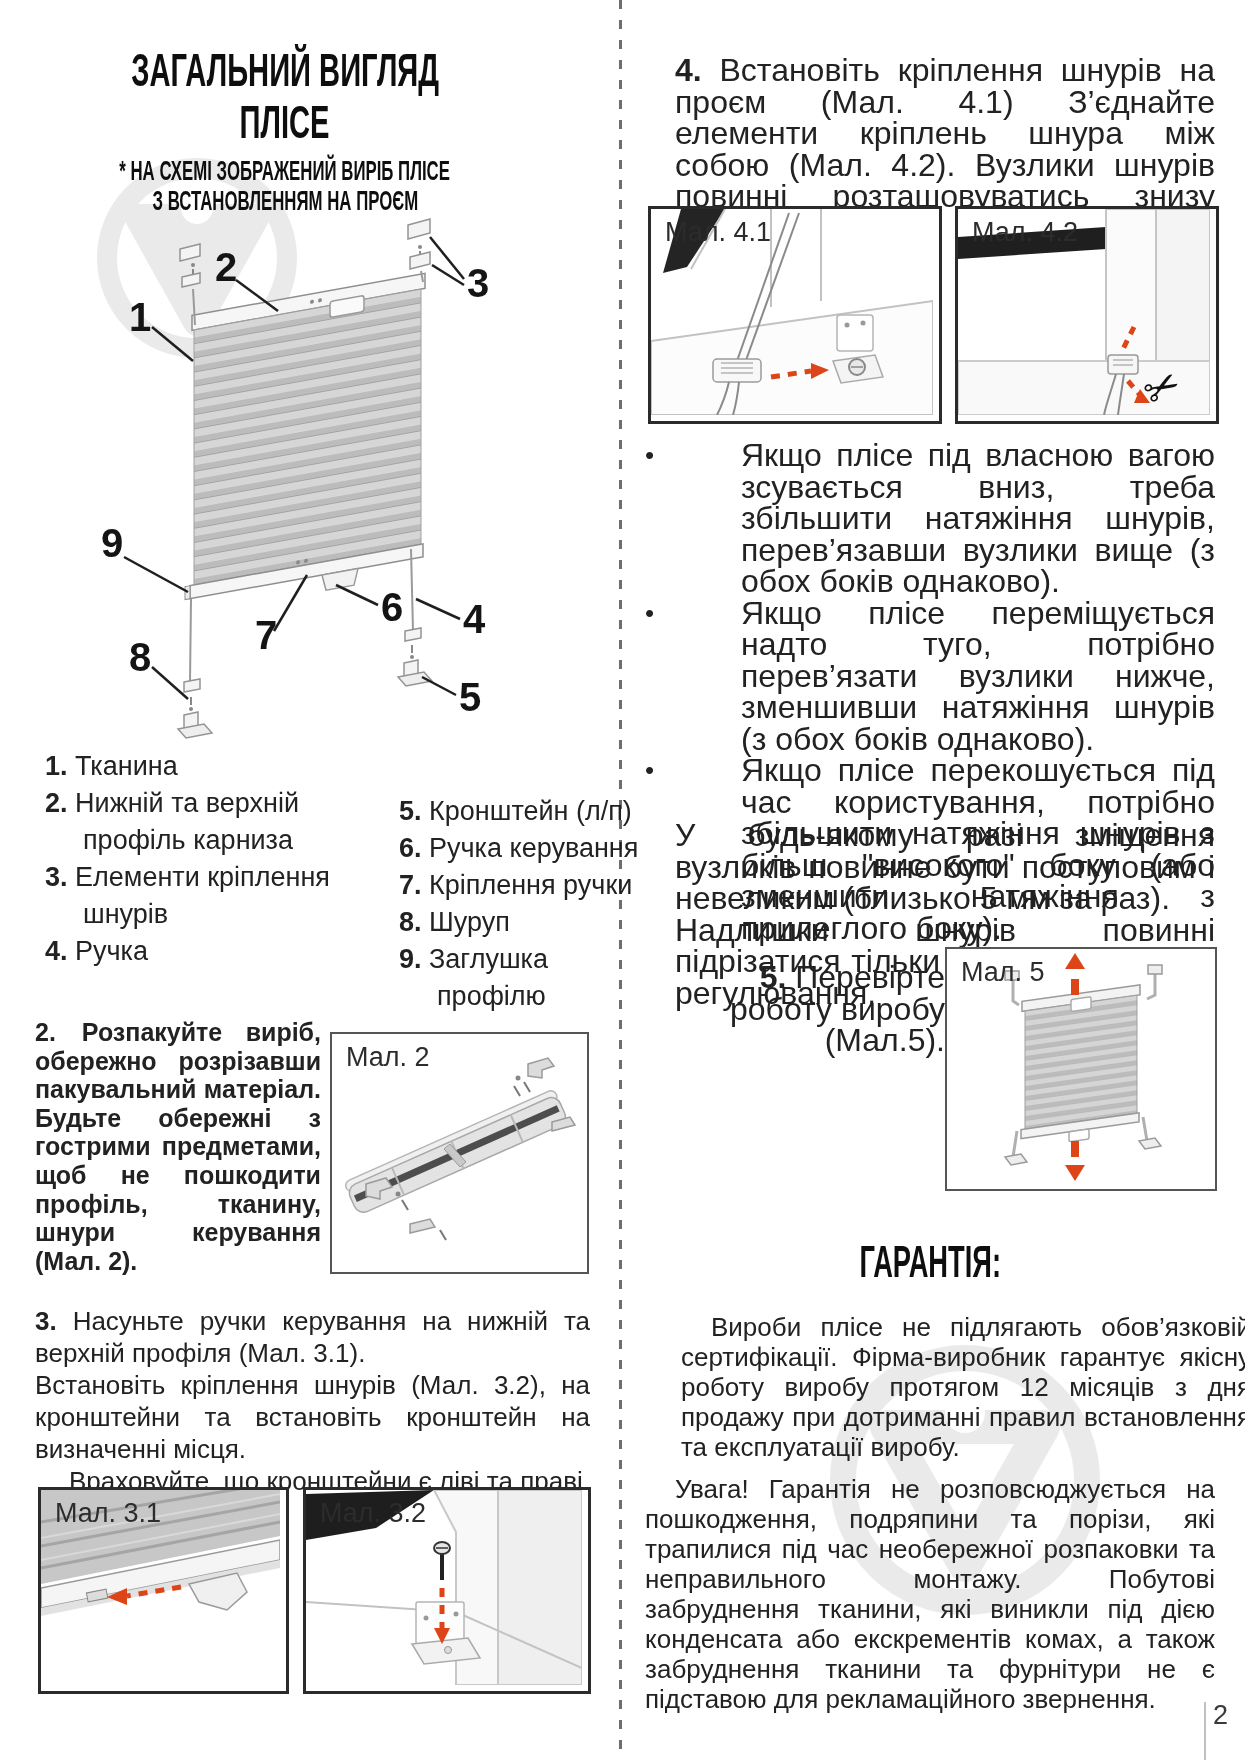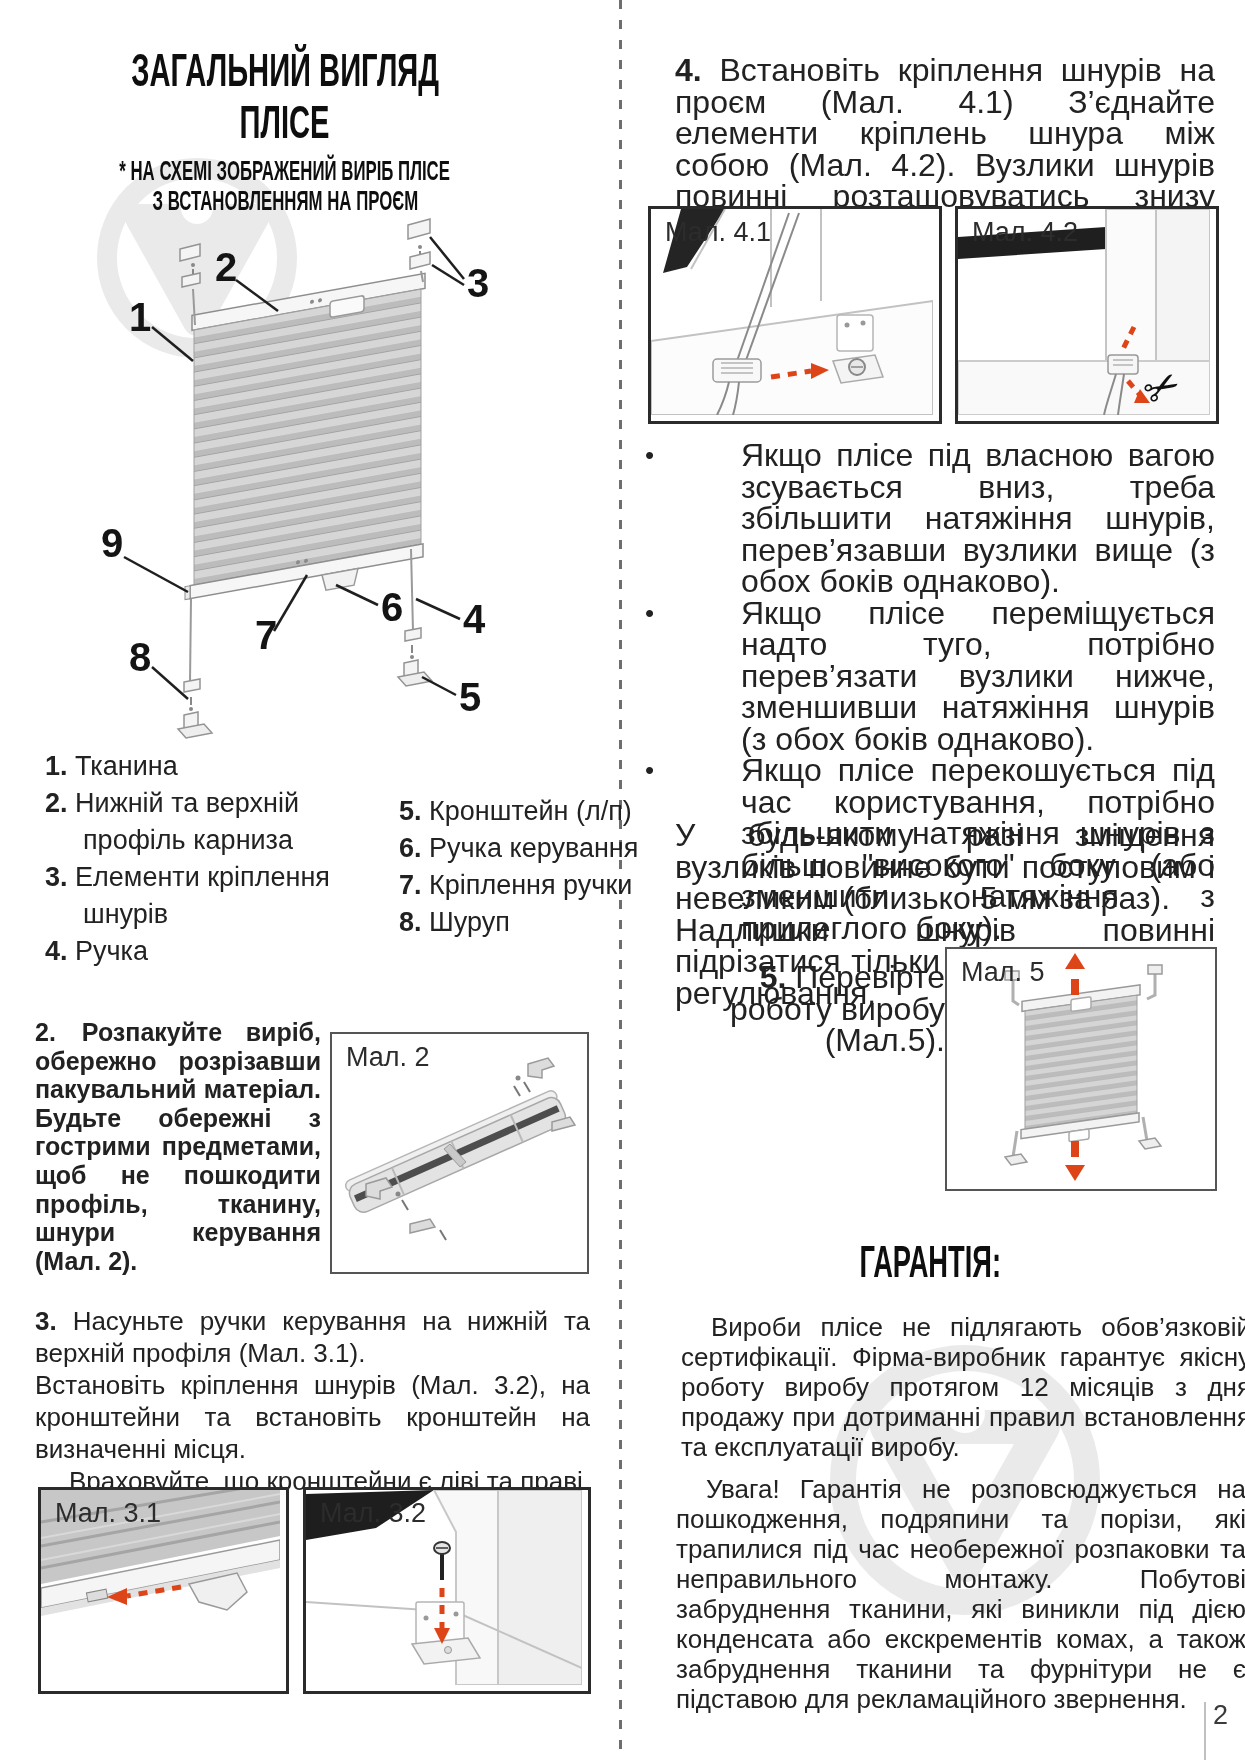--- a/index.html
+++ b/index.html
@@ -155,20 +155,21 @@
     <div class="legend-item"><span class="bold">1.</span> <span>Тканина</span></div>
     <div class="legend-item"><span class="bold">2.</span> <span>Нижній та верхній профіль карниза</span></div>
     <div class="legend-item"><span class="bold">3.</span> <span>Елементи кріплення шнурів</span></div>
     <div class="legend-item"><span class="bold">4.</span> <span>Ручка</span></div>
   </div>
   <div class="abs z1" style="left:358px;top:793px;width:245px;margin-left:41px;">
     <div class="legend-item"><span class="bold">5.</span> <span>Кронштейн (л/п)</span></div>
     <div class="legend-item"><span class="bold">6.</span> <span>Ручка керування</span></div>
     <div class="legend-item"><span class="bold">7.</span> <span>Кріплення ручки</span></div>
     <div class="legend-item"><span class="bold">8.</span> <span>Шуруп</span></div>
+    <div class="legend-item"><span class="bold">9.</span> <span>Заглушка профілю</span></div>
   </div>
 
 
   <div class="abs z1" style="left:35px;top:1018px;width:286px;font-weight:bold;">
     <p class="just step2t"><b style="margin-right:26px;">2.</b><span>Розпакуйте виріб, обережно розрізавши пакувальний матеріал. Будьте обережні з гострими предметами, щоб не пошкодити профіль, тканину, шнури керування (Мал. 2).</span></p>
   </div>
 
   <div class="figbox b2 z1" style="left:330px;top:1032px;width:255px;height:238px;">
     <div class="figlabel">Мал. 2</div>
     <svg width="251" height="234" viewBox="0 0 251 234">
@@ -375,20 +376,20 @@
     </svg>
   </div>
 
   <div class="abs cond-wrap z1" style="left:645px;top:1238px;width:570px;">
     <span class="cond h3-line">ГАРАНТІЯ:</span>
   </div>
 
   <div class="abs z1" style="left:645px;top:1312px;width:570px;margin-left:36px;">
     <p class="just warr">Вироби плісе не підлягають обов’язковій сертифікації. Фірма-виробник гарантує якісну роботу виробу протягом 12 місяців з дня продажу при дотриманні правил встановлення та експлуатації виробу.</p>
   </div>
-  <div class="abs z1" style="left:676px;top:1474px;width:570px;">
+  <div class="abs z1" style="left:645px;top:1474px;width:570px;">
     <p class="just warr">Увага! Гарантія не розповсюджується на пошкодження, подряпини та порізи, які трапилися під час необережної розпаковки та неправильного монтажу. Побутові забруднення тканини, які виникли під дією конденсата або екскрементів комах, а також забруднення тканини та фурнітури не є підставою для рекламаційного звернення.</p>
   </div>
 
   <div class="abs footer-rule" style="left:1204px;top:1702px;height:58px;"></div>
   <div class="abs pgnum z1" style="left:1213px;top:1700px;">2</div>
 
 </div>
 
 </body></html>

